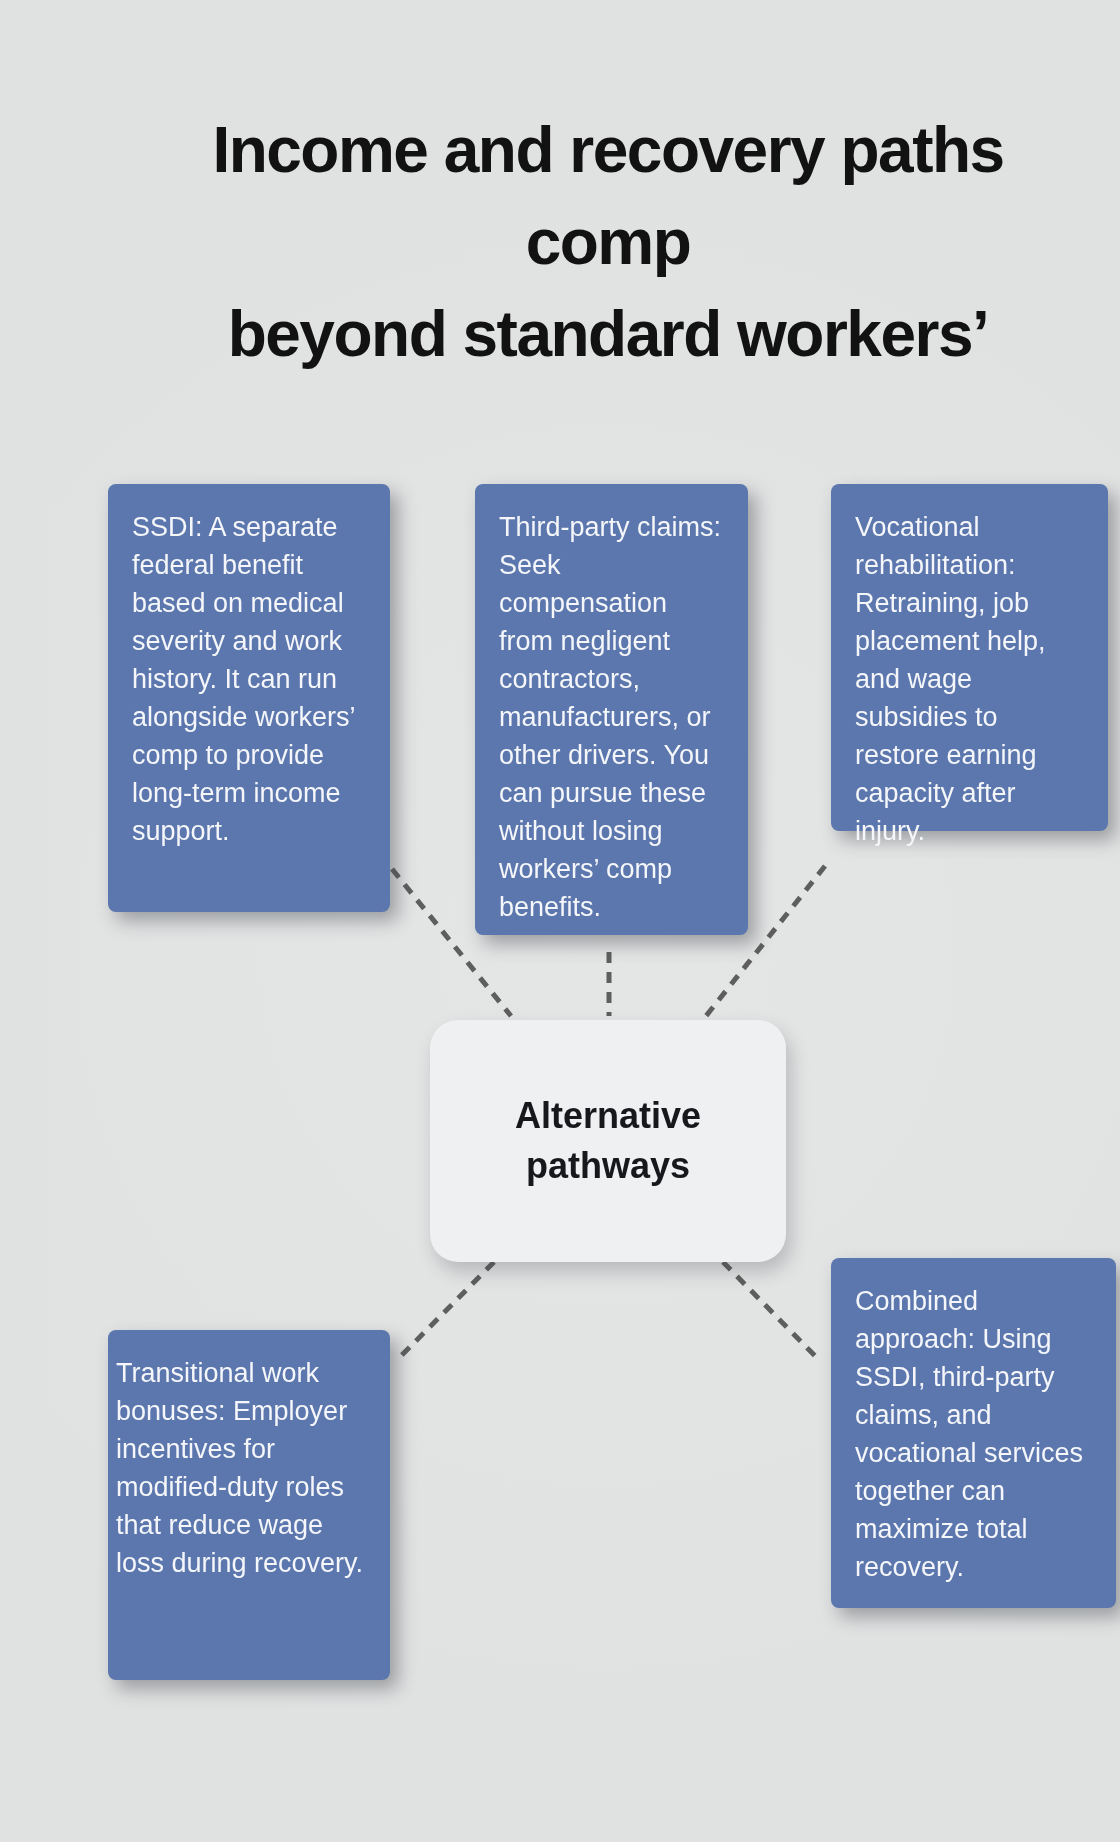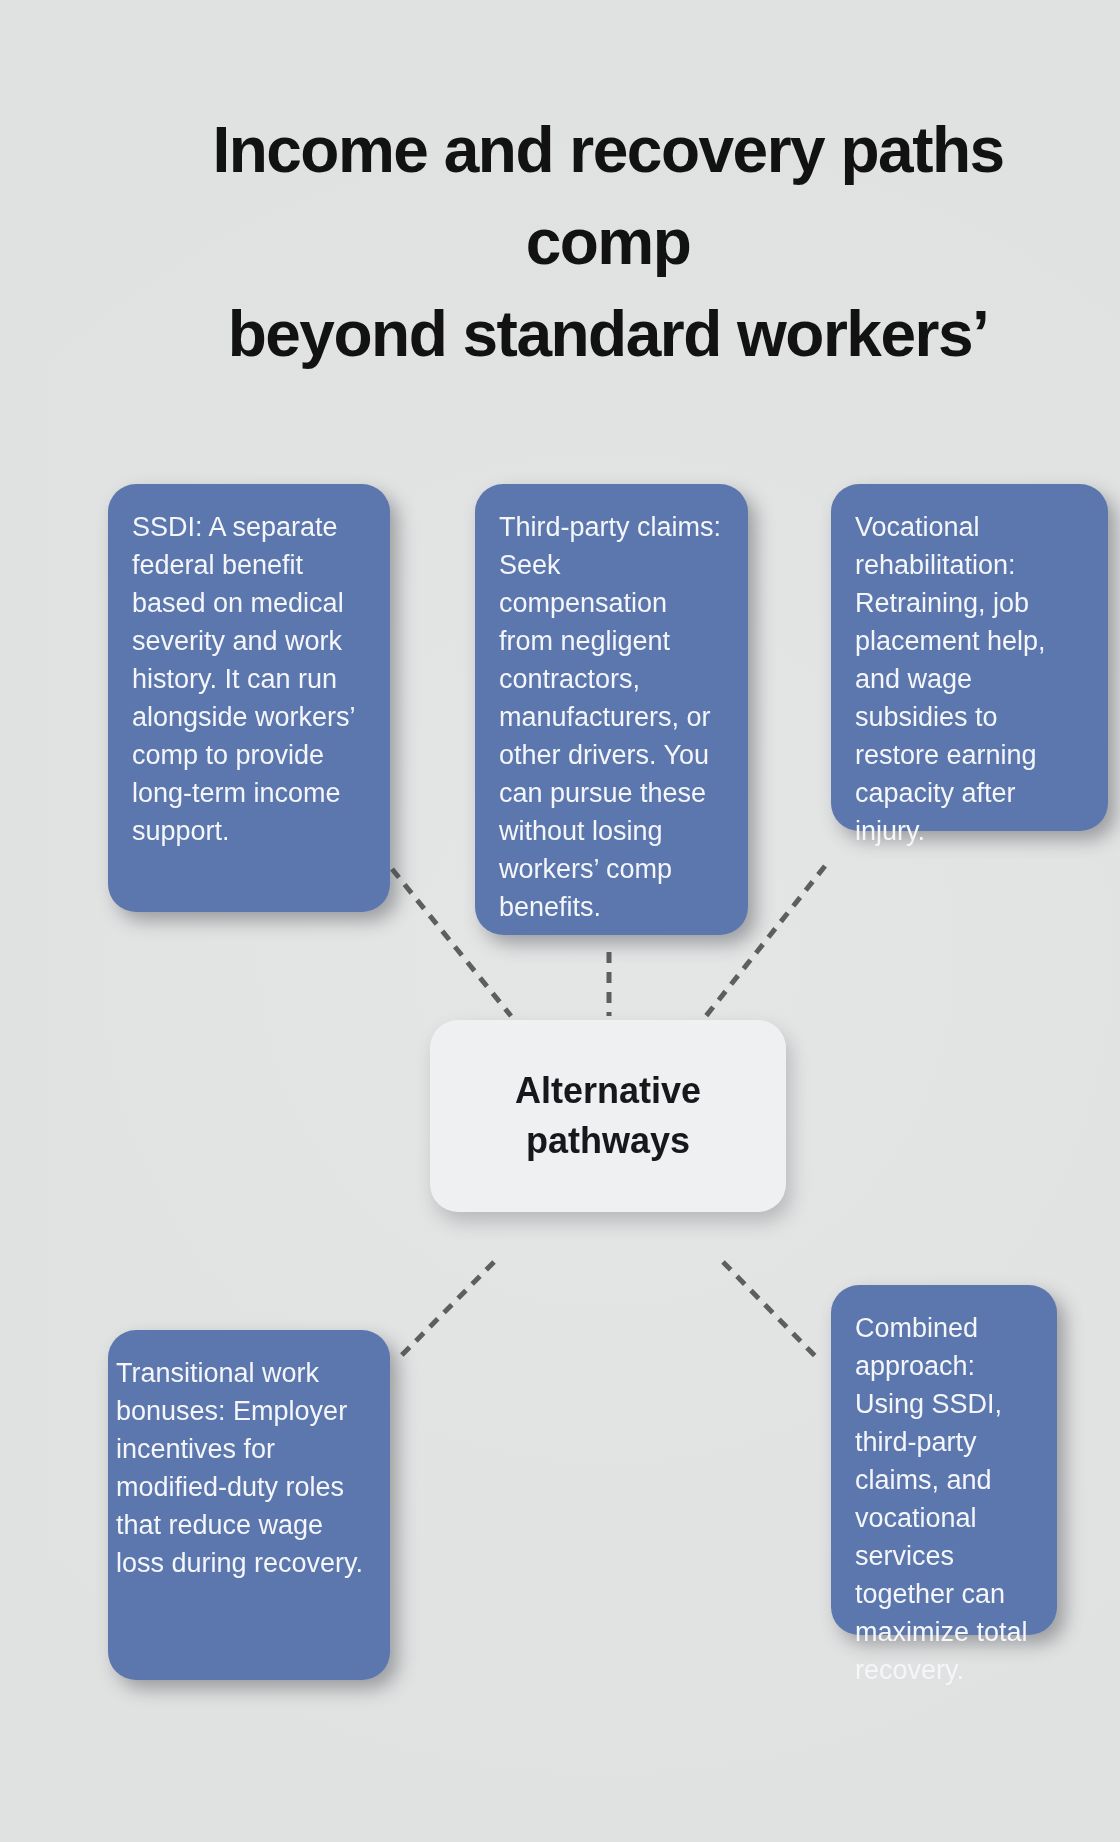--- a/index.html
+++ b/index.html
@@ -35,35 +35,35 @@
     color:var(--title-text);
   }
   .title .tline{display:block;}
   .connectors{
     position:absolute; left:0; top:0; z-index:1;
   }
   .node{
     position:absolute; z-index:2;
     background:var(--node-bg);
     color:var(--node-text);
-    border-radius:28px;
+    border-radius:8px;
     box-shadow:8px 9px 18px rgba(70,75,82,0.45);
     box-sizing:border-box;
     padding:24px 24px;
     font-size:27px;
     line-height:38px;
   }
   .node-ssdi        {left:60px;  top:484px;  width:282px; height:428px;}
   .node-third-party {left:427px; top:484px;  width:273px; height:451px;}
   .node-vocational  {left:783px; top:484px;  width:277px; height:347px;}
   .node-transitional{left:60px;  top:1330px; width:282px; height:350px;padding-left:8px;}
-  .node-combined    {left:783px; top:1285px; width:226px; height:350px;}
+  .node-combined    {left:783px; top:1258px; width:285px; height:350px;}
   .center-node{
     position:absolute; z-index:2;
-    left:382px; top:1020px; width:356px; height:192px;
+    left:382px; top:1020px; width:356px; height:242px;
     background:var(--center-bg);
     color:var(--center-text);
     border-radius:28px;
     box-shadow:5px 10px 18px rgba(60,64,70,0.25);
     display:flex; align-items:center; justify-content:center;
     text-align:center;
   }
   .center-label{
     font-weight:bold;
     font-size:36px;

